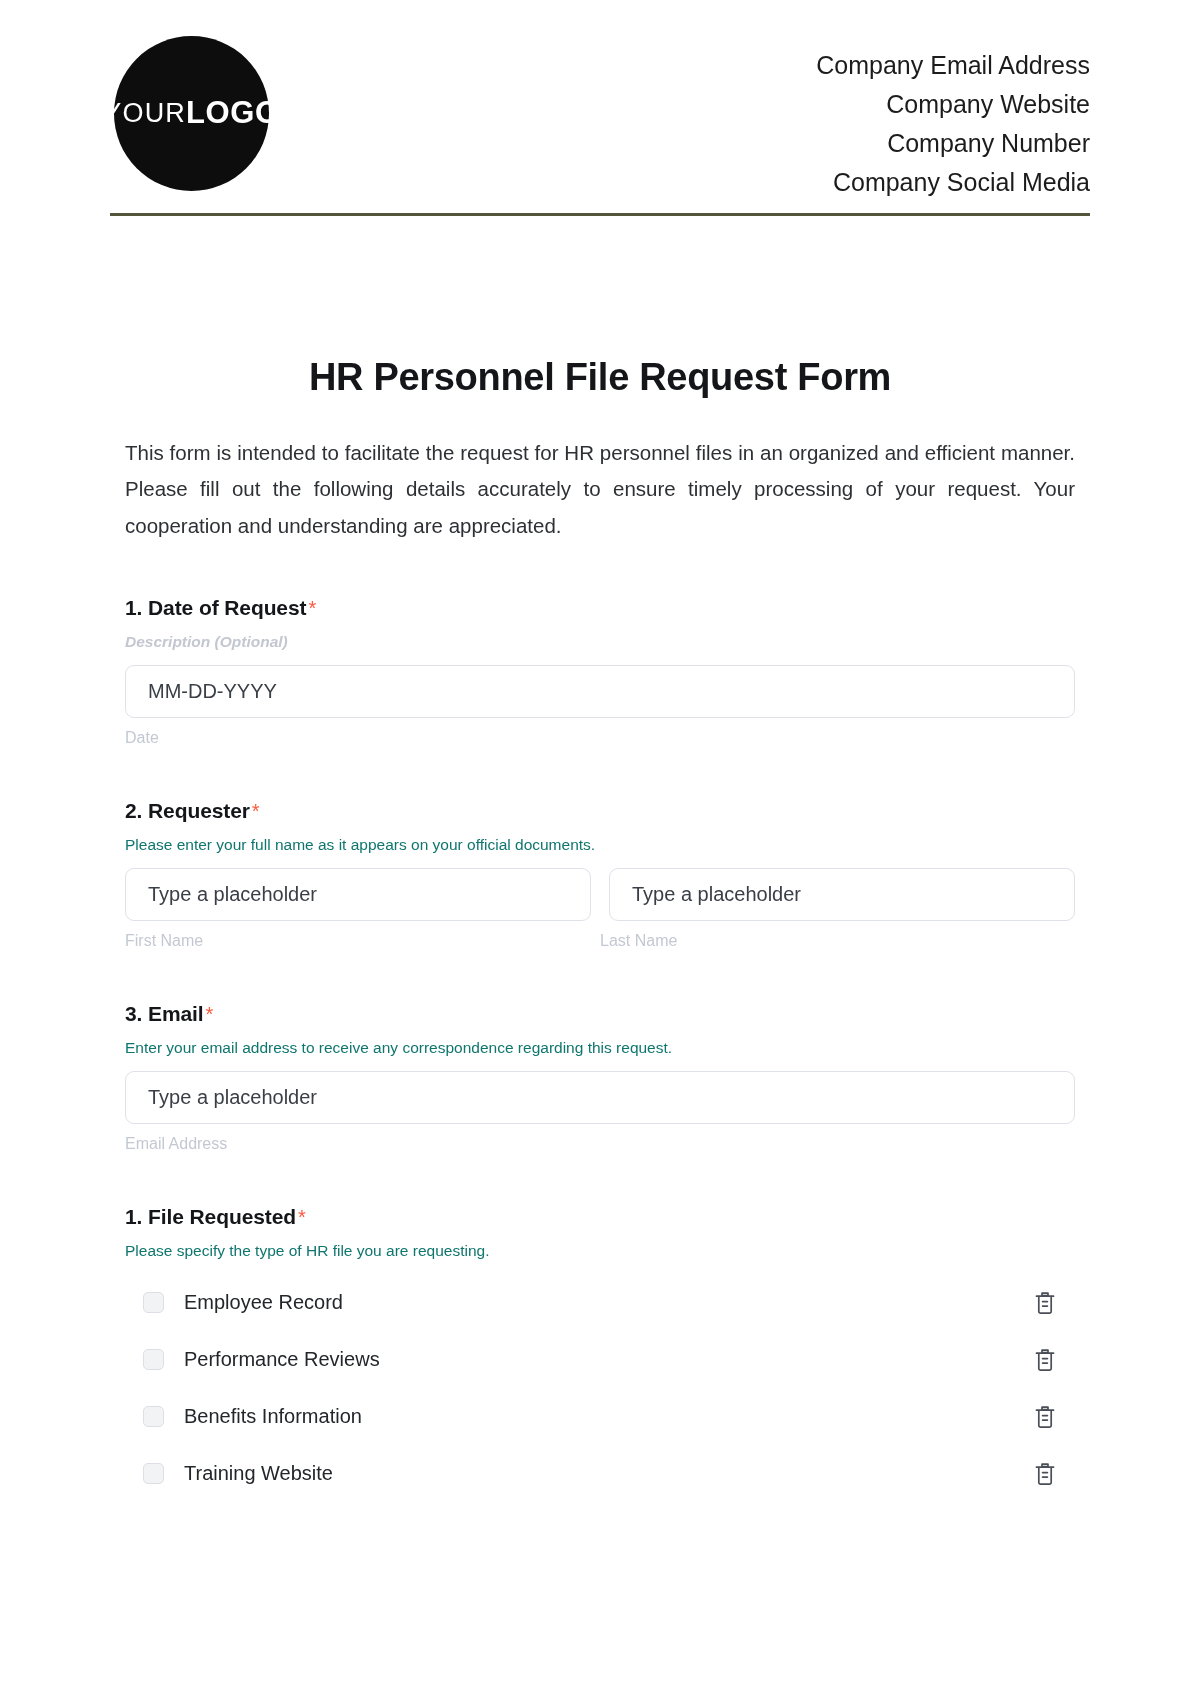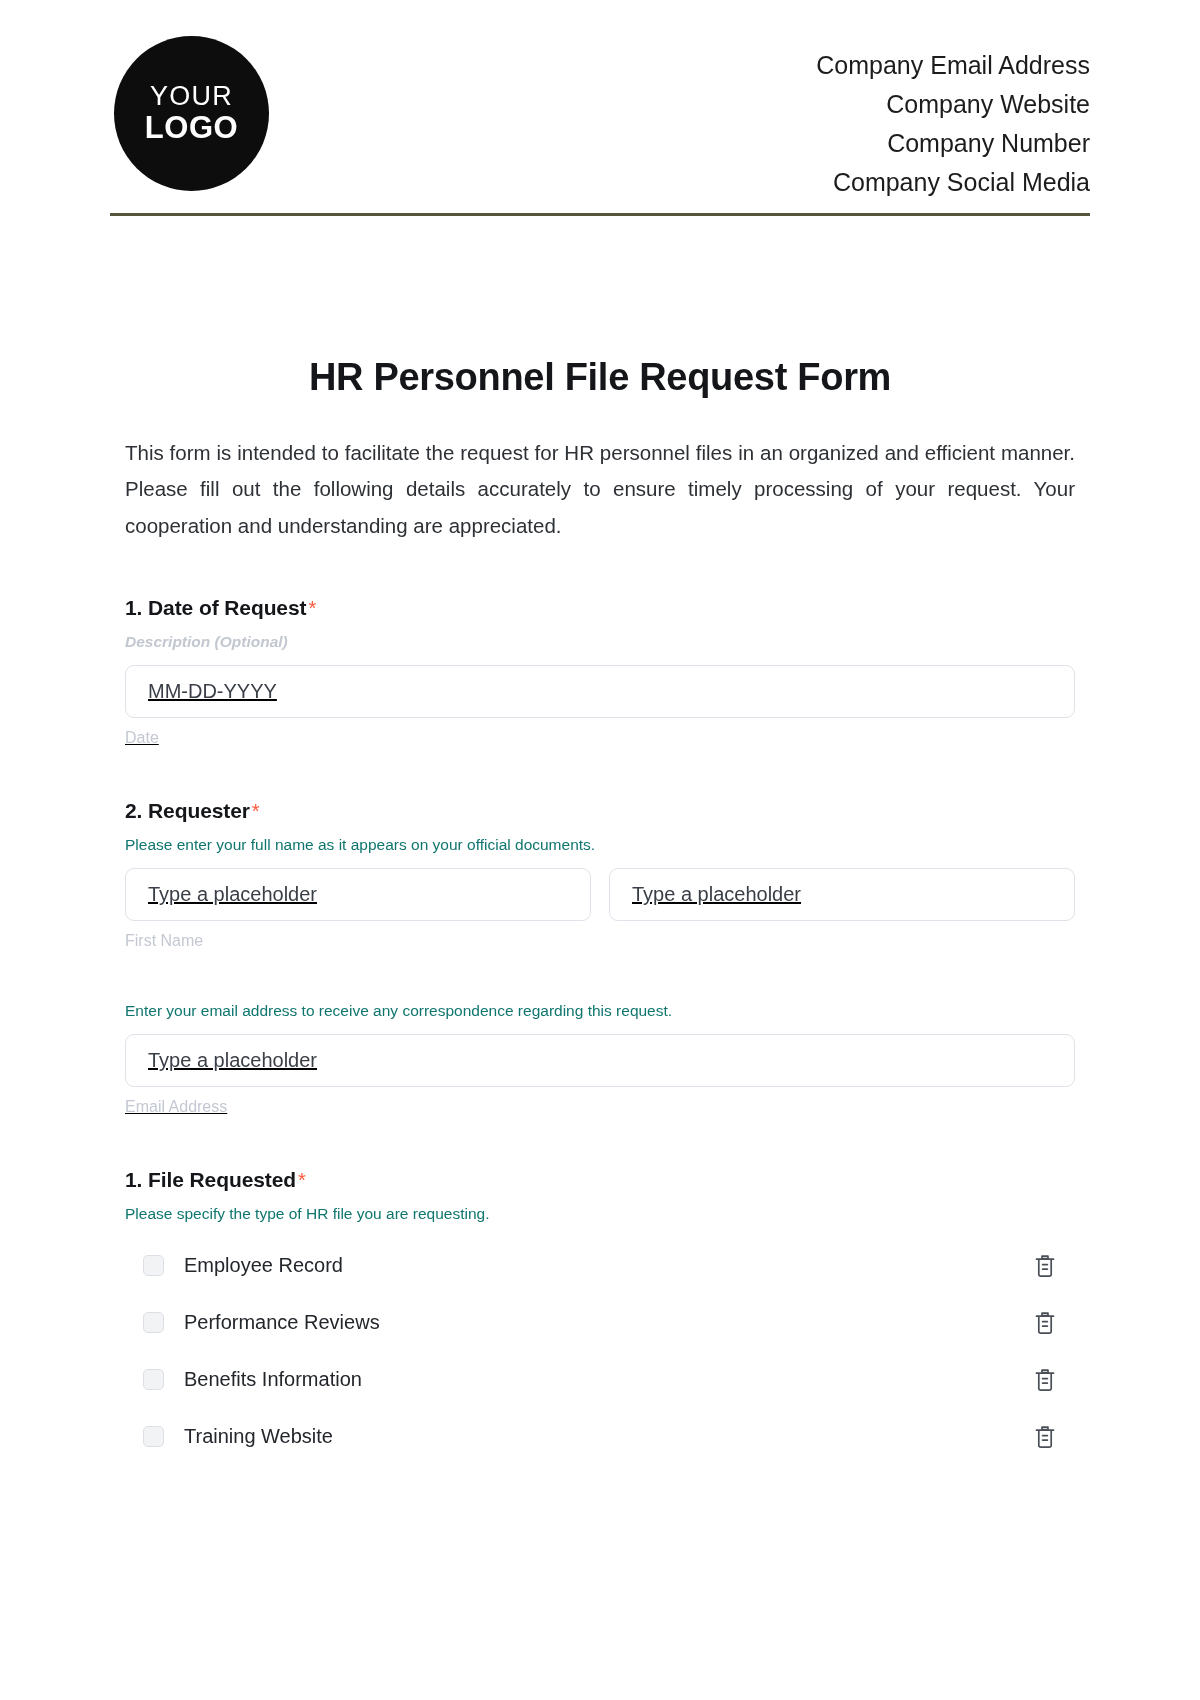--- a/index.html
+++ b/index.html
@@ -26,21 +26,21 @@
     padding: 36px 110px 0 110px;
     height: 195px;
   }
   .logo {
     width: 155px;
     height: 155px;
     border-radius: 50%;
     background: #0d0d0d;
     color: #ffffff;
     display: flex;
-    flex-direction: column;
+    flex-direction: row;
     align-items: center;
     justify-content: center;
     line-height: 1.12;
     flex: 0 0 auto;
     margin-left: 4px;
   }
   .logo-your {
     font-size: 27px;
     letter-spacing: 1.2px;
     font-weight: 400;
@@ -109,21 +109,20 @@
   }
   .q-desc.italic {
     font-style: italic;
     font-weight: 700;
     color: #c2c7d0;
   }
   .field-row {
     display: flex;
     gap: 18px;
     margin-top: 14px;
-    text-decoration: underline;
   }
   .field { flex: 1; }
   .input-box {
     border: 1px solid #dfe2e8;
     border-radius: 9px;
     height: 53px;
     display: flex;
     align-items: center;
     padding: 0 22px;
     font-size: 20px;
@@ -217,24 +216,28 @@
       <div class="field-row">
         <div class="field">
           <div class="input-box">Type a placeholder</div>
         </div>
         <div class="field">
           <div class="input-box">Type a placeholder</div>
         </div>
       </div>
       <div class="sub-label-row sub-label">
         <div>First Name</div>
+        <div>Last Name</div>
       </div>
     </div>
 
     <div class="question">
+      <div class="q-title">
+        <span>3. Email</span><span class="req-star">*</span>
+      </div>
       <div class="q-desc">Enter your email address to receive any correspondence regarding this request.</div>
       <div class="field-row">
         <div class="field">
           <div class="input-box">Type a placeholder</div>
           <div class="sub-label">Email Address</div>
         </div>
       </div>
     </div>
 
     <div class="question">

